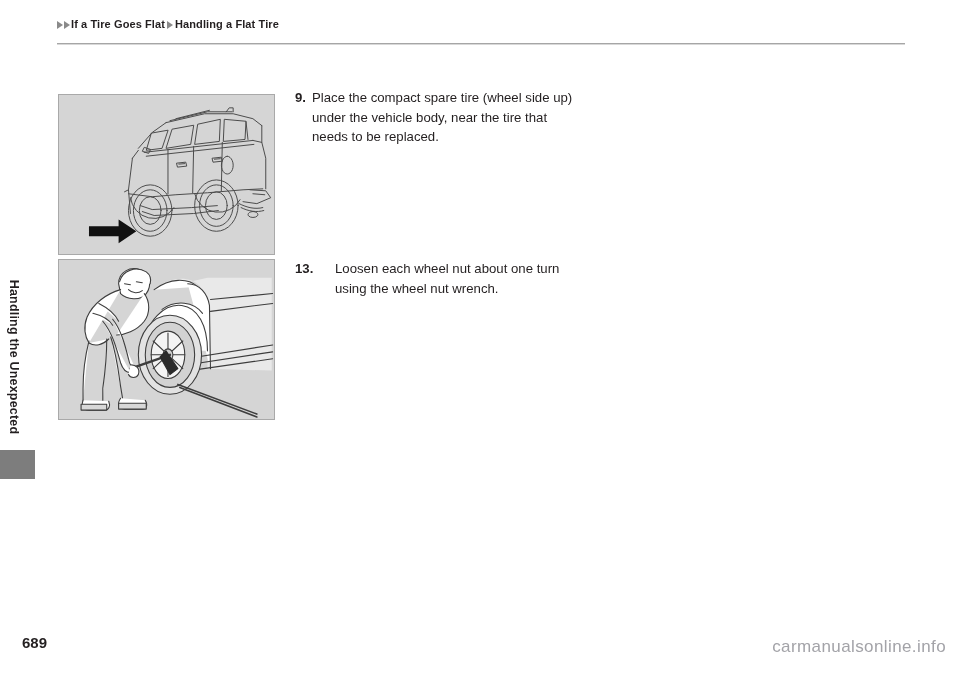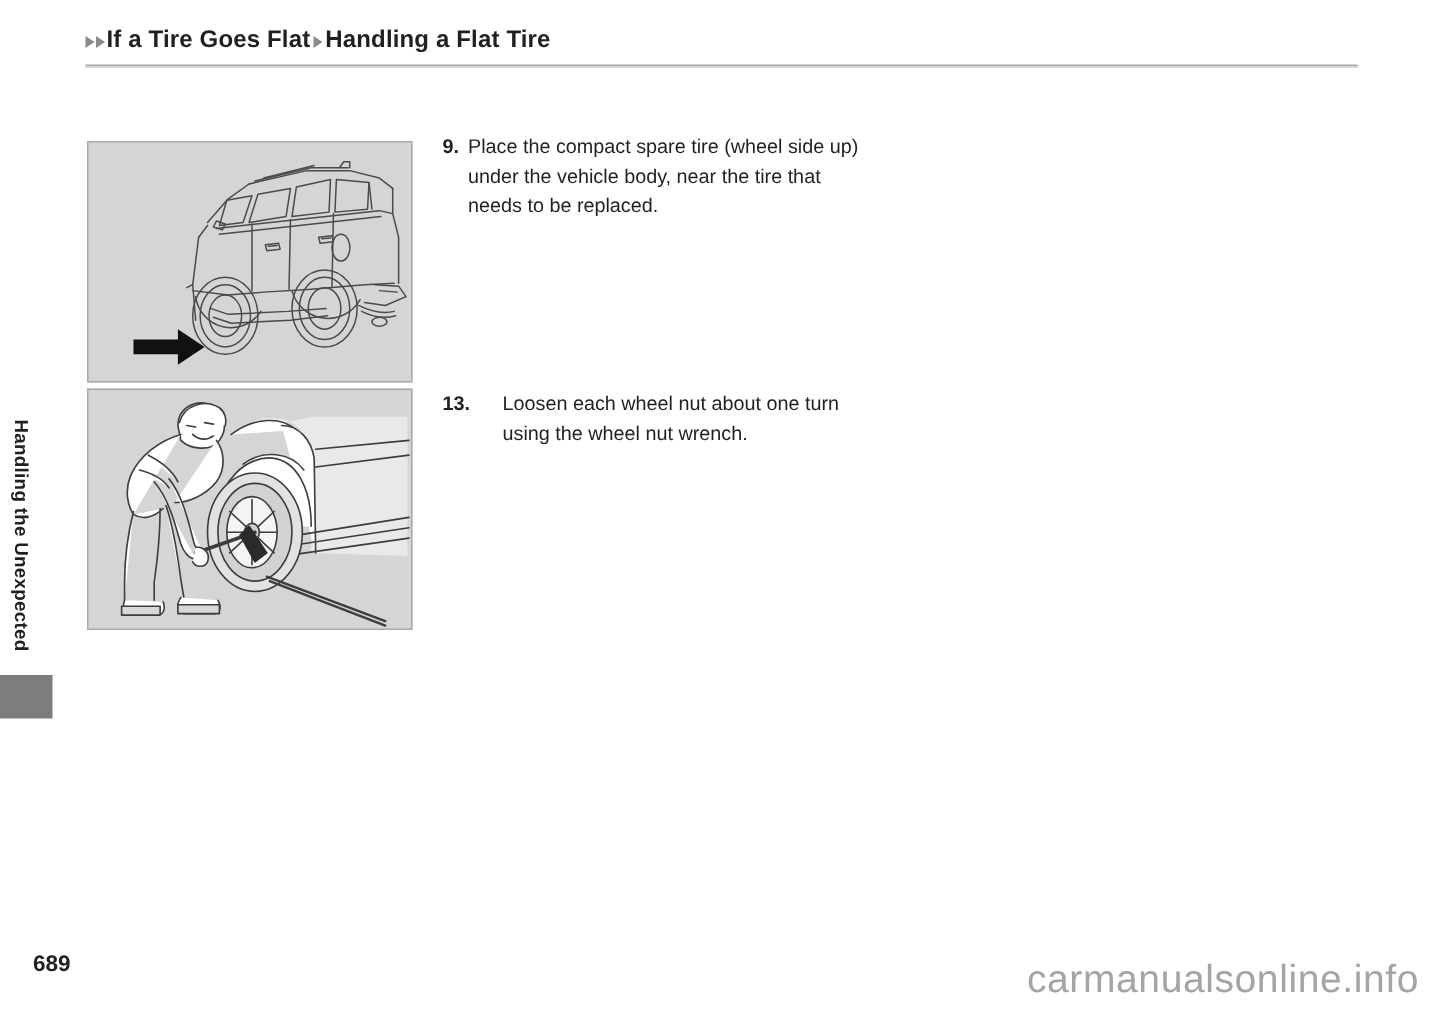--- a/index.html
+++ b/index.html
@@ -15,21 +15,21 @@
     font-family: "Liberation Sans", sans-serif;
     color: #231f20;
     -webkit-font-smoothing: antialiased;
   }
 
   
   .breadcrumb {
     position: absolute;
     left: 57px;
     top: 18px;
-    font-size: 16px;
+    font-size: 11px;
     font-weight: bold;
     color: #231f20;
     white-space: nowrap;
     letter-spacing: 0.1px;
     display: flex;
     align-items: center;
   }
   .tri {
     display: inline-block;
     width: 0;
@@ -125,21 +125,21 @@
     left: 22px;
     top: 634px;
     font-size: 15px;
     font-weight: bold;
     color: #231f20;
   }
   .watermark {
     position: absolute;
     right: 14px;
     top: 637px;
-    font-size: 26px;
+    font-size: 17px;
     color: #a3a3a8;
     letter-spacing: 0.4px;
     font-family: "Liberation Sans", sans-serif;
   }
 </style>
 </head>
 <body>
 
 <div class="breadcrumb">
   <span class="tri"></span>

